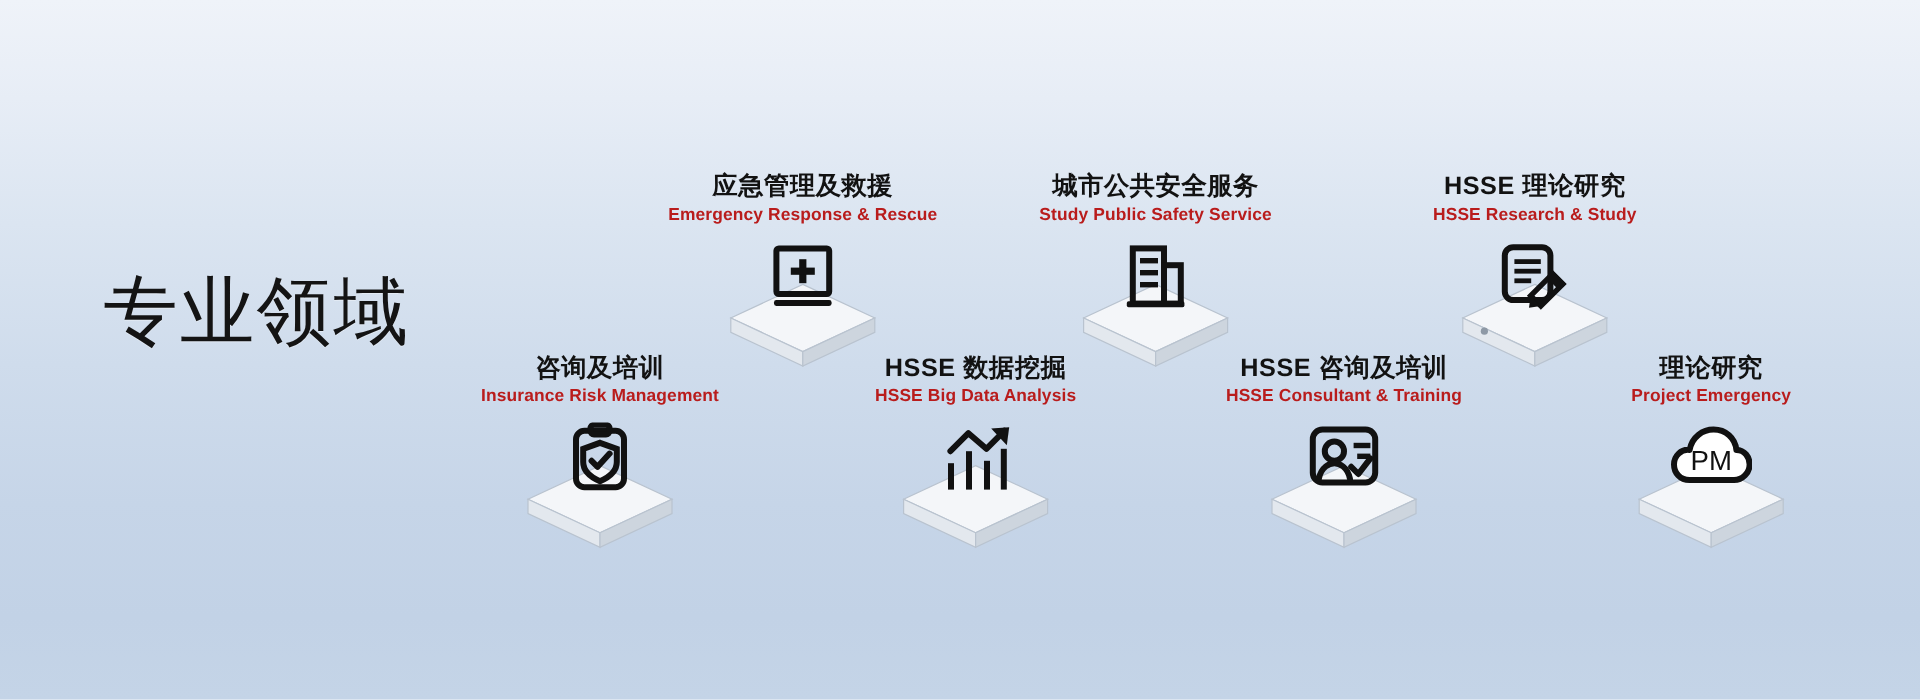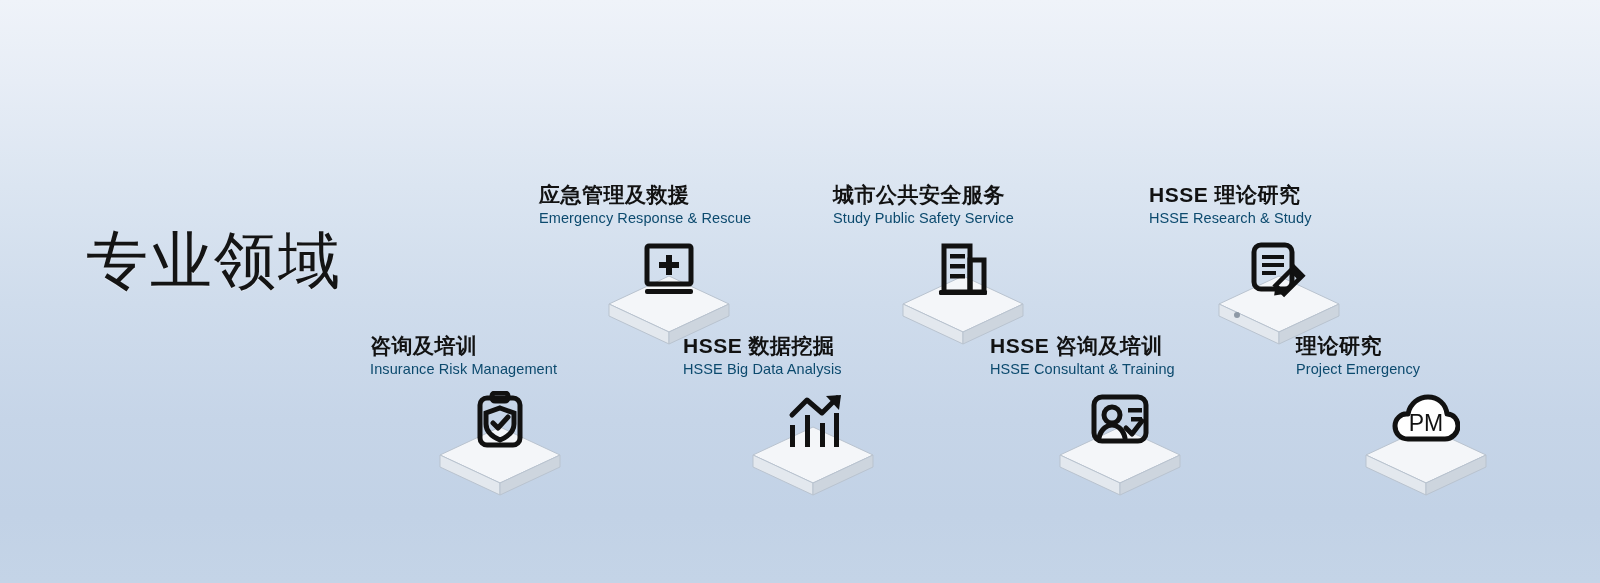--- a/index.html
+++ b/index.html
@@ -39,38 +39,37 @@
     color:#141414;
     line-height:1.05;
     white-space:nowrap;
     text-shadow:0 1px 0 rgba(255,255,255,0.35);
   }
 
   
   .item {
     position:absolute;
     width:260px;
-    text-align:left;
-    margin-top:39px;
+    text-align:center;
   }
 
   .item-label-cn {
     font-size:21px;
     font-weight:bold;
     color:#121212;
     line-height:1.15;
     white-space:nowrap;
     letter-spacing:0.5px;
   }
 
   .item-label-en {
     margin-top:3px;
     font-size:14.5px;
-    font-weight:400;
-    color:#0c4a6e;
+    font-weight:700;
+    color:#b91c1c;
     line-height:1.2;
     white-space:nowrap;
     letter-spacing:0.1px;
   }
 
   
   .podium-wrap {
     position:relative;
     width:260px;
     height:110px;

